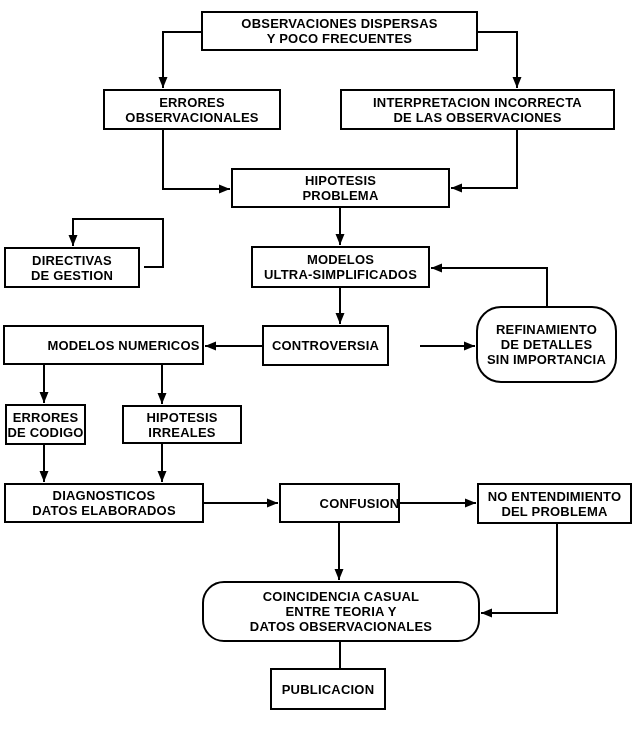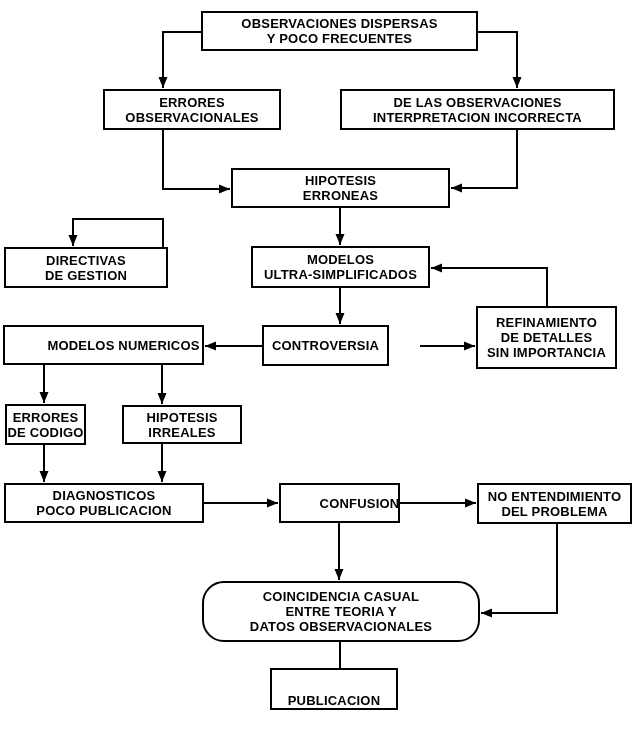--- a/index.html
+++ b/index.html
@@ -89,67 +89,67 @@
   <div id="nodes">
       <div class="node" style="left: 201px; top: 11px; width: 277px; height: 40px;">
         <div class="node-line">OBSERVACIONES DISPERSAS</div>
         <div class="node-line">Y POCO FRECUENTES</div>
       </div>
       <div class="node" style="left: 103px; top: 89px; width: 178px; height: 41px;">
         <div class="node-line">ERRORES</div>
         <div class="node-line">OBSERVACIONALES</div>
       </div>
       <div class="node" style="left: 340px; top: 89px; width: 275px; height: 41px;">
+        <div class="node-line">INTERPRETACION INCORRECTA</div>
         <div class="node-line">DE LAS OBSERVACIONES</div>
-        <div class="node-line">INTERPRETACION INCORRECTA</div>
       </div>
       <div class="node" style="left: 231px; top: 168px; width: 219px; height: 40px;">
         <div class="node-line">HIPOTESIS</div>
-        <div class="node-line">ERRONEAS</div>
+        <div class="node-line">PROBLEMA</div>
       </div>
-      <div class="node" style="left: 4px; top: 247px; width: 164px; height: 41px;">
+      <div class="node" style="left: 4px; top: 247px; width: 136px; height: 41px;">
         <div class="node-line">DIRECTIVAS</div>
         <div class="node-line">DE GESTION</div>
       </div>
       <div class="node" style="left: 251px; top: 246px; width: 179px; height: 42px;">
         <div class="node-line">MODELOS</div>
         <div class="node-line">ULTRA-SIMPLIFICADOS</div>
       </div>
-      <div class="node" style="left: 476px; top: 306px; width: 141px; height: 63px;">
+      <div class="node" style="left: 476px; top: 306px; width: 141px; height: 77px; border-radius: 25px;">
         <div class="node-line">REFINAMIENTO</div>
         <div class="node-line">DE DETALLES</div>
         <div class="node-line">SIN IMPORTANCIA</div>
       </div>
       <div class="node" style="left: 3px; top: 325px; width: 201px; height: 40px; padding-left: 40px;">
         <div class="node-line">MODELOS NUMERICOS</div>
       </div>
       <div class="node" style="left: 262px; top: 325px; width: 127px; height: 41px;">
         <div class="node-line">CONTROVERSIA</div>
       </div>
       <div class="node" style="left: 5px; top: 404px; width: 81px; height: 41px;">
         <div class="node-line">ERRORES</div>
         <div class="node-line">DE CODIGO</div>
       </div>
       <div class="node" style="left: 122px; top: 405px; width: 120px; height: 39px;">
         <div class="node-line">HIPOTESIS</div>
         <div class="node-line">IRREALES</div>
       </div>
       <div class="node" style="left: 4px; top: 483px; width: 200px; height: 40px; text-align: center;">
         <div class="node-line">DIAGNOSTICOS</div>
-        <div class="node-line">POCO PUBLICACION</div>
+        <div class="node-line">DATOS ELABORADOS</div>
       </div>
       <div class="node" style="left: 279px; top: 483px; width: 121px; height: 40px; padding-left: 40px;">
         <div class="node-line">CONFUSION</div>
       </div>
       <div class="node" style="left: 477px; top: 483px; width: 155px; height: 41px;">
         <div class="node-line">NO ENTENDIMIENTO</div>
         <div class="node-line">DEL PROBLEMA</div>
       </div>
       <div class="node" style="left: 202px; top: 581px; width: 278px; height: 61px; border-radius: 22px;">
         <div class="node-line">COINCIDENCIA CASUAL</div>
         <div class="node-line">ENTRE TEORIA Y</div>
         <div class="node-line">DATOS OBSERVACIONALES</div>
       </div>
-      <div class="node" style="left: 270px; top: 668px; width: 128px; height: 42px; justify-content: flex-end;">
+      <div class="node" style="left: 270px; top: 668px; width: 116px; height: 42px;">
         <div class="node-line">PUBLICACION</div>
       </div>
     </div>
 </div>
 
 </body></html>

